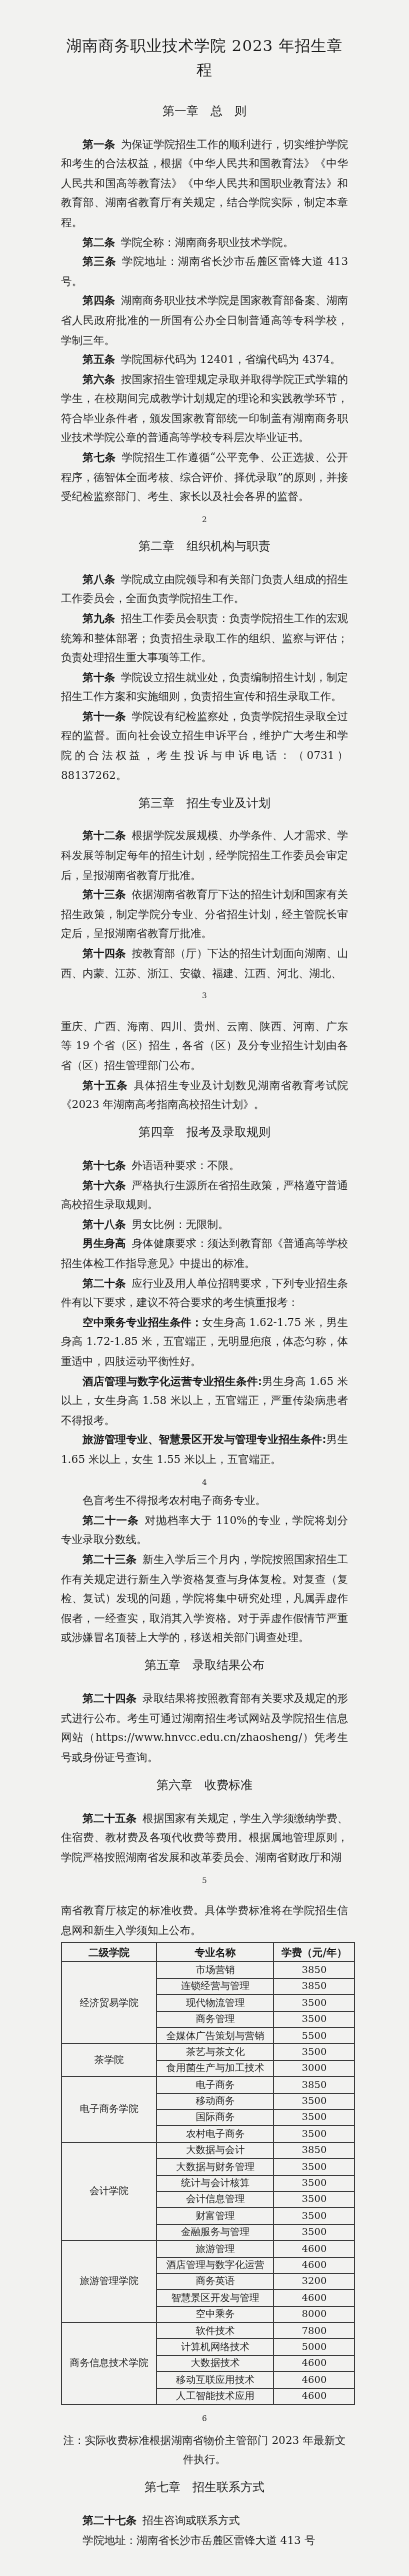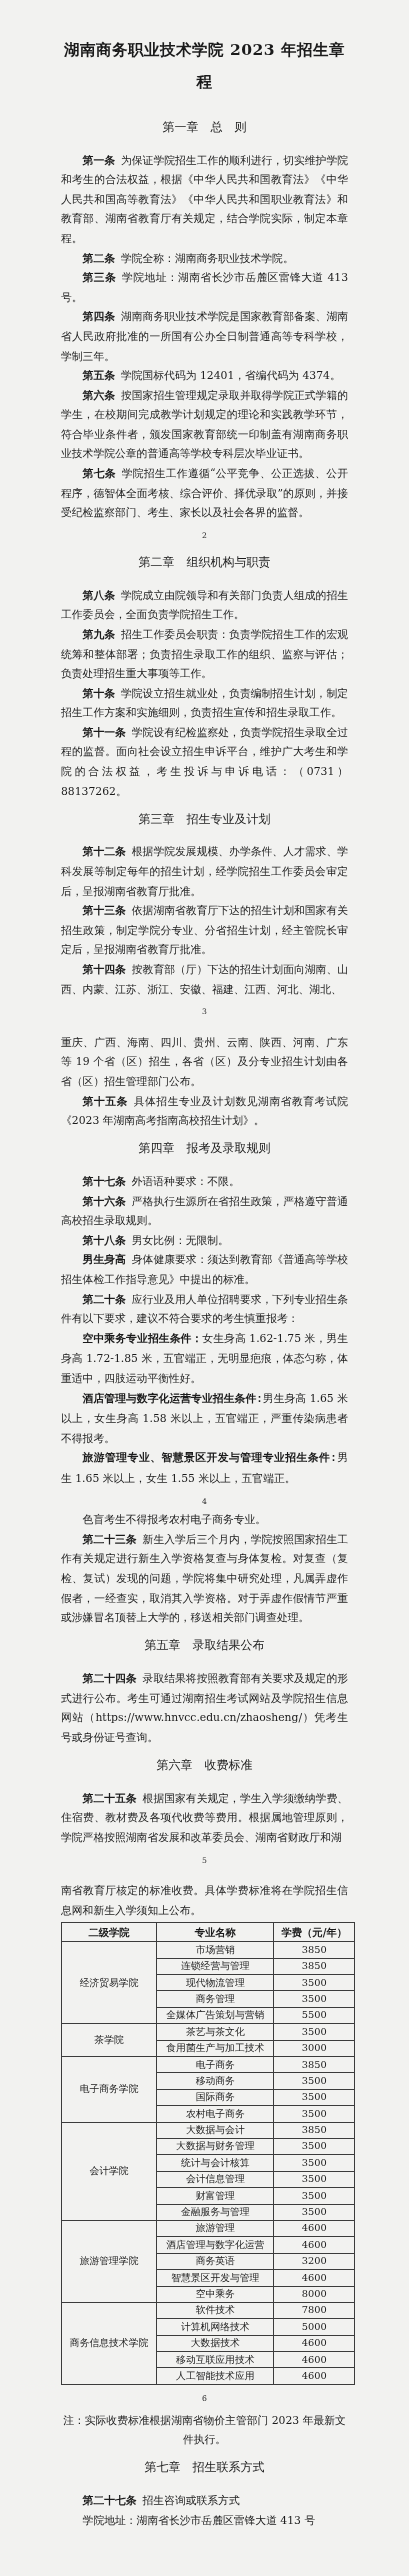--- a/index.html
+++ b/index.html
@@ -5,33 +5,33 @@
   html,body{margin:0;padding:0;background:#e8e8e6;}
   .page{
     width:409px;height:2998px;margin:0 auto;background:#f2f2f0;
     box-sizing:border-box;padding:32px 61px 0 61px;
     display:flex;flex-direction:column;overflow:hidden;
     color:#1b1b1b;
     font-family:"DejaVu Serif","Liberation Serif",serif;
     font-size:10.8px;line-height:19.6px;
   }
   .doc-title{
-    text-align:center;font-weight:bold;font-size:15.5px;line-height:32px;
+    text-align:center;font-weight:normal;font-size:15.5px;line-height:24px;
     margin:2.1px 0 11.3px 0;letter-spacing:0.5px;
     font-family:"DejaVu Serif","Liberation Serif",serif;
   }
   .chapter{
     text-align:center;font-weight:normal;font-size:12px;line-height:17.5px;
     margin:9.3px 0 14.4px 0;
     font-family:"Liberation Sans","DejaVu Sans",sans-serif;
   }
   .para{margin:0;text-align:justify;text-indent:2em;}
   .para.noindent{text-indent:0;margin-top:12px;}
   .lbl{font-weight:bold;margin-right:.55em;}
-  .lbl.tight{margin-right:0;font-family:Liberation Mono, monospace;}
+  .lbl.tight{margin-right:0;}
   .pagenum{
     text-align:center;font-size:7.7px;line-height:13.4px;
     margin:6.2px 0 2.1px 0;color:#2c2c2c;text-indent:0;
   }
   .tablewrap{margin:2.1px 0 1px 0;}
   table.fees{
     border-collapse:collapse;margin:0 auto;width:294px;
     font-size:9.8px;color:#1b1b1b;background:transparent;
   }
   table.fees th,table.fees td{
@@ -86,20 +86,21 @@
   <p class="para"><b class="lbl">第十八条</b><span>男女比例：无限制。</span></p>
   <p class="para"><b class="lbl">男生身高</b><span>身体健康要求：须达到教育部《普通高等学校招生体检工作指导意见》中提出的标准。</span></p>
   <p class="para"><b class="lbl">第二十条</b><span>应行业及用人单位招聘要求，下列专业招生条件有以下要求，建议不符合要求的考生慎重报考：</span></p>
   <p class="para"><b class="lbl tight">空中乘务专业招生条件：</b><span>女生身高 1.62-1.75 米，男生身高 1.72-1.85 米，五官端正，无明显疤痕，体态匀称，体重适中，四肢运动平衡性好。</span></p>
   <p class="para"><b class="lbl tight">酒店管理与数字化运营专业招生条件:</b><span>男生身高 1.65 米以上，女生身高 1.58 米以上，五官端正，严重传染病患者不得报考。</span></p>
   <p class="para"><b class="lbl tight">旅游管理专业、智慧景区开发与管理专业招生条件:</b><span>男生 1.65 米以上，女生 1.55 米以上，五官端正。</span></p>
 
   <div class="pagenum">4</div>
 
   <p class="para"><span>色盲考生不得报考农村电子商务专业。</span></p>
+  <p class="para"><b class="lbl">第二十一条</b><span>对抛档率大于 110%的专业，学院将划分专业录取分数线。</span></p>
   <p class="para"><b class="lbl">第二十三条</b><span>新生入学后三个月内，学院按照国家招生工作有关规定进行新生入学资格复查与身体复检。对复查（复检、复试）发现的问题，学院将集中研究处理，凡属弄虚作假者，一经查实，取消其入学资格。对于弄虚作假情节严重或涉嫌冒名顶替上大学的，移送相关部门调查处理。</span></p>
 
   <div class="chapter">第五章　录取结果公布</div>
 
   <p class="para"><b class="lbl">第二十四条</b><span>录取结果将按照教育部有关要求及规定的形式进行公布。考生可通过湖南招生考试网站及学院招生信息网站（https://www.hnvcc.edu.cn/zhaosheng/）凭考生号或身份证号查询。</span></p>
 
   <div class="chapter">第六章　收费标准</div>
 
   <p class="para"><b class="lbl">第二十五条</b><span>根据国家有关规定，学生入学须缴纳学费、住宿费、教材费及各项代收费等费用。根据属地管理原则，学院严格按照湖南省发展和改革委员会、湖南省财政厅和湖</span></p>
 

